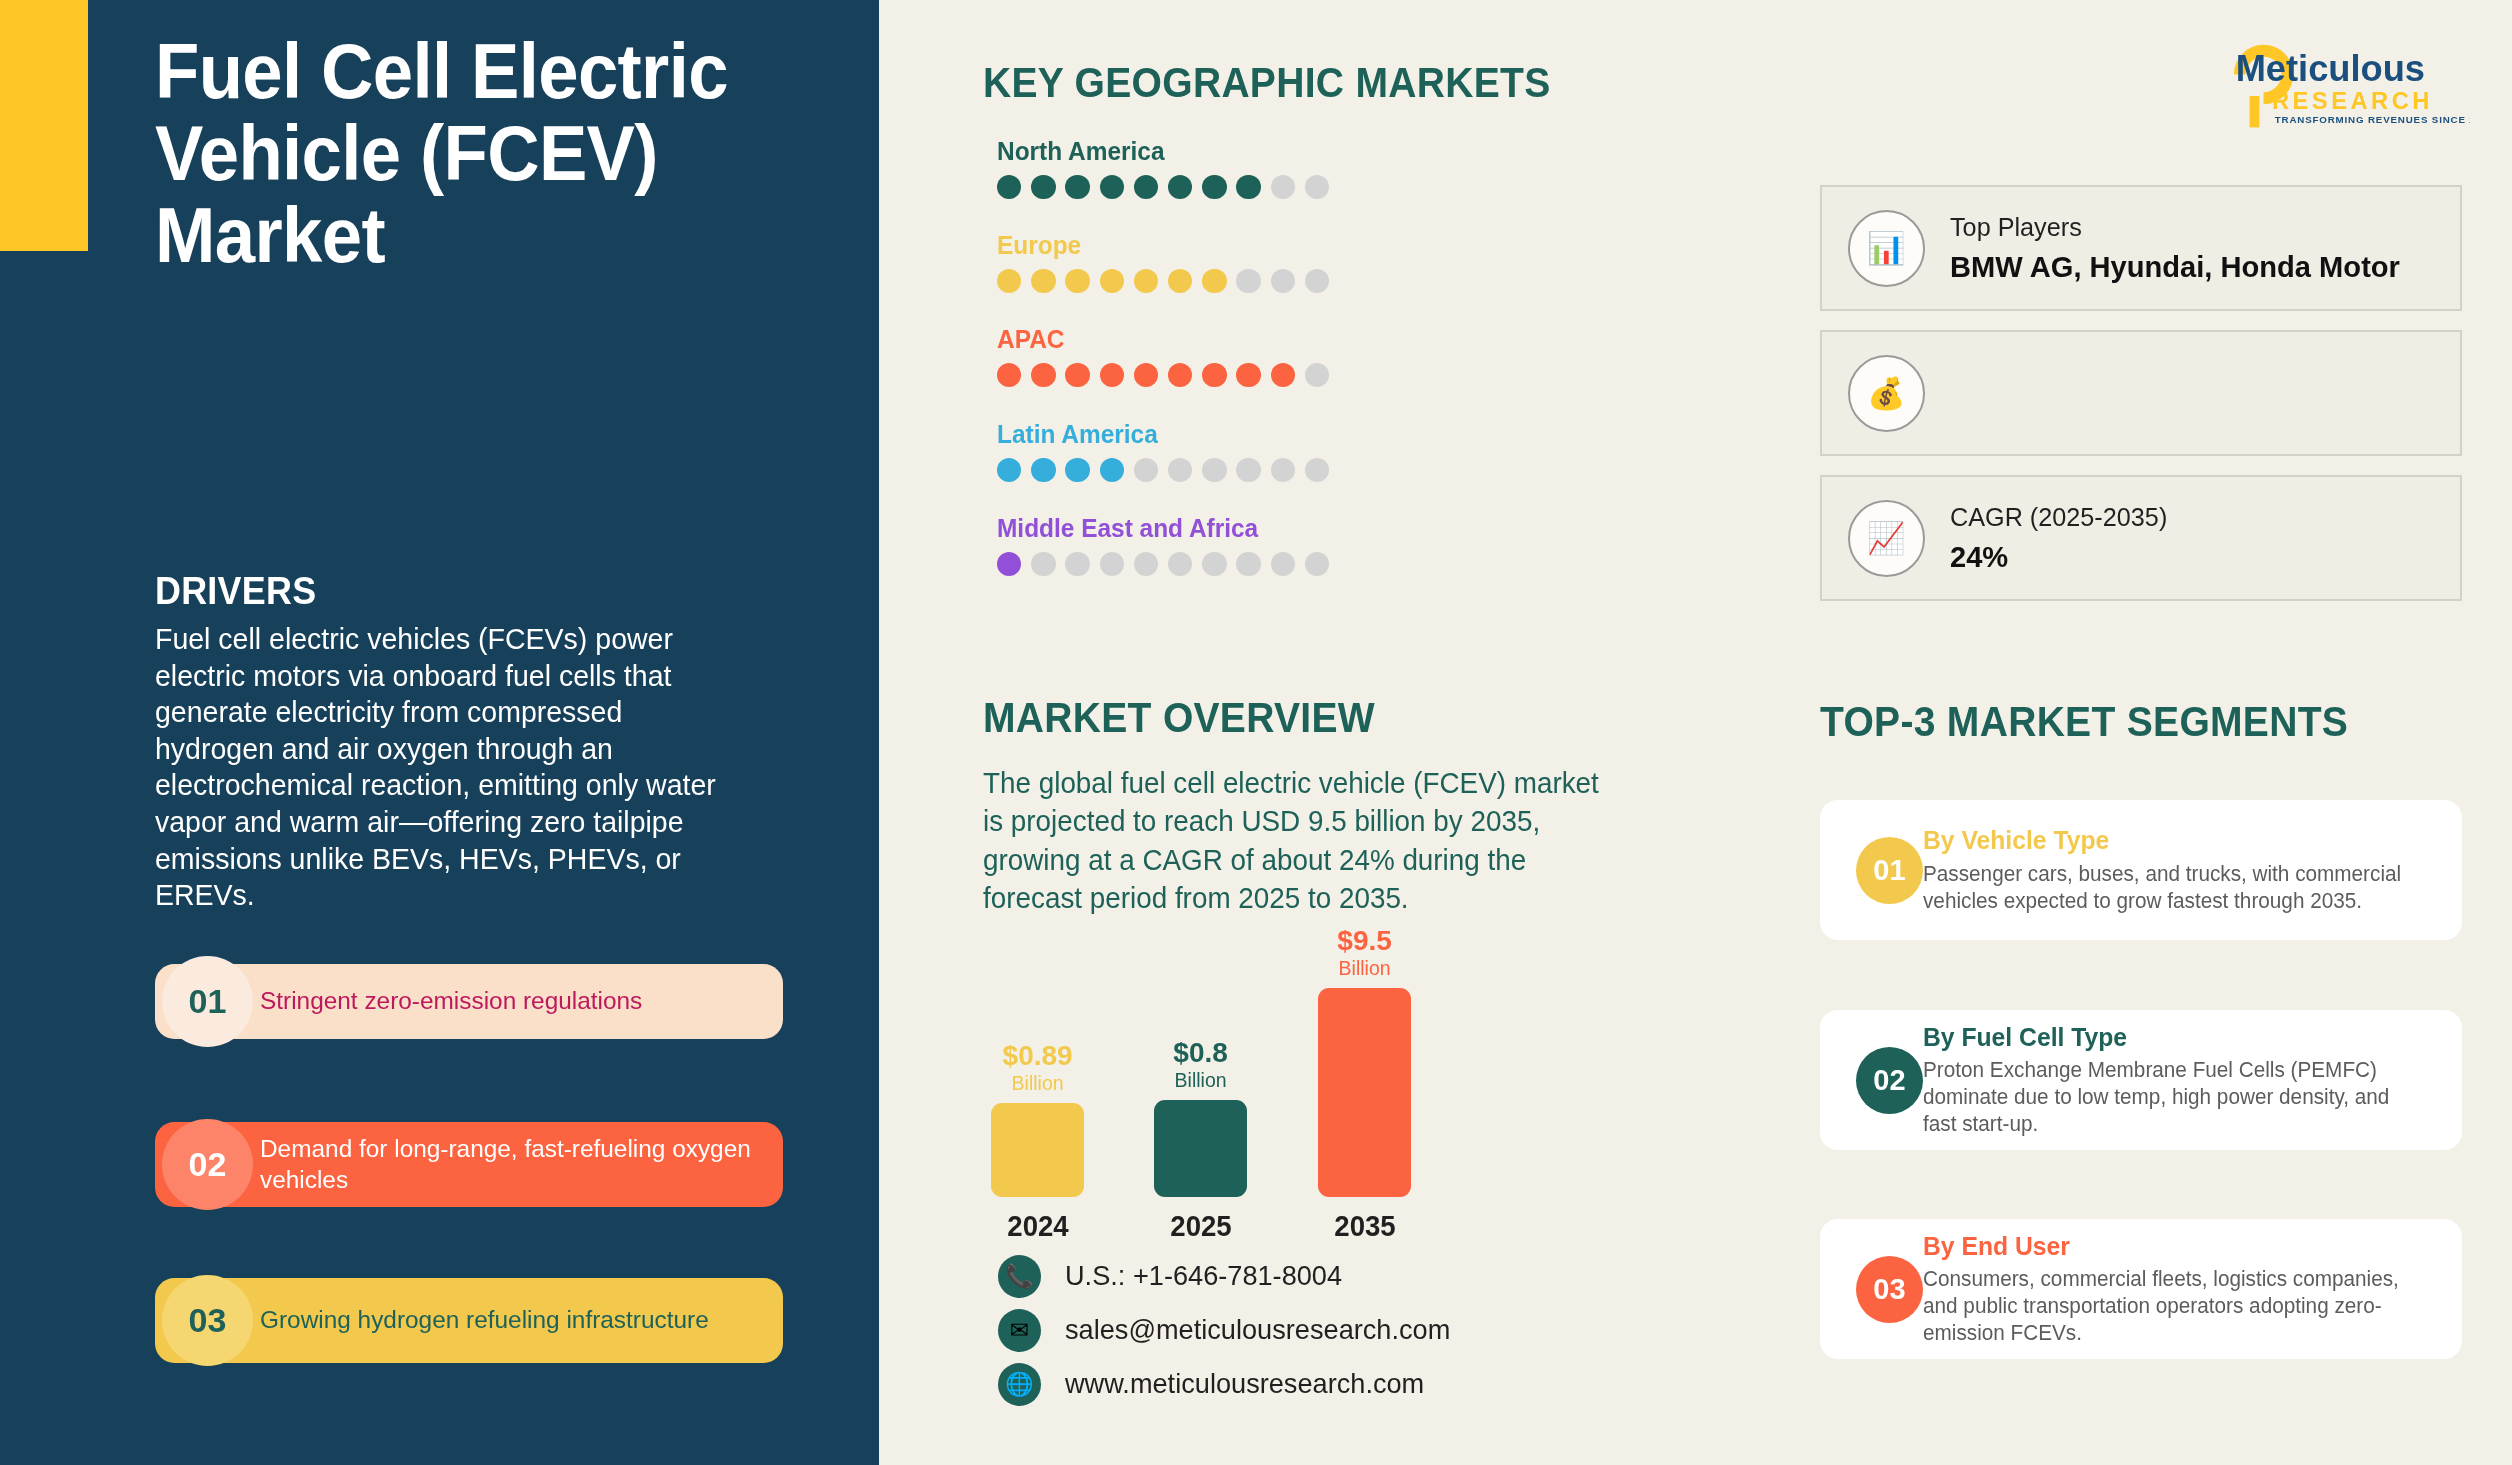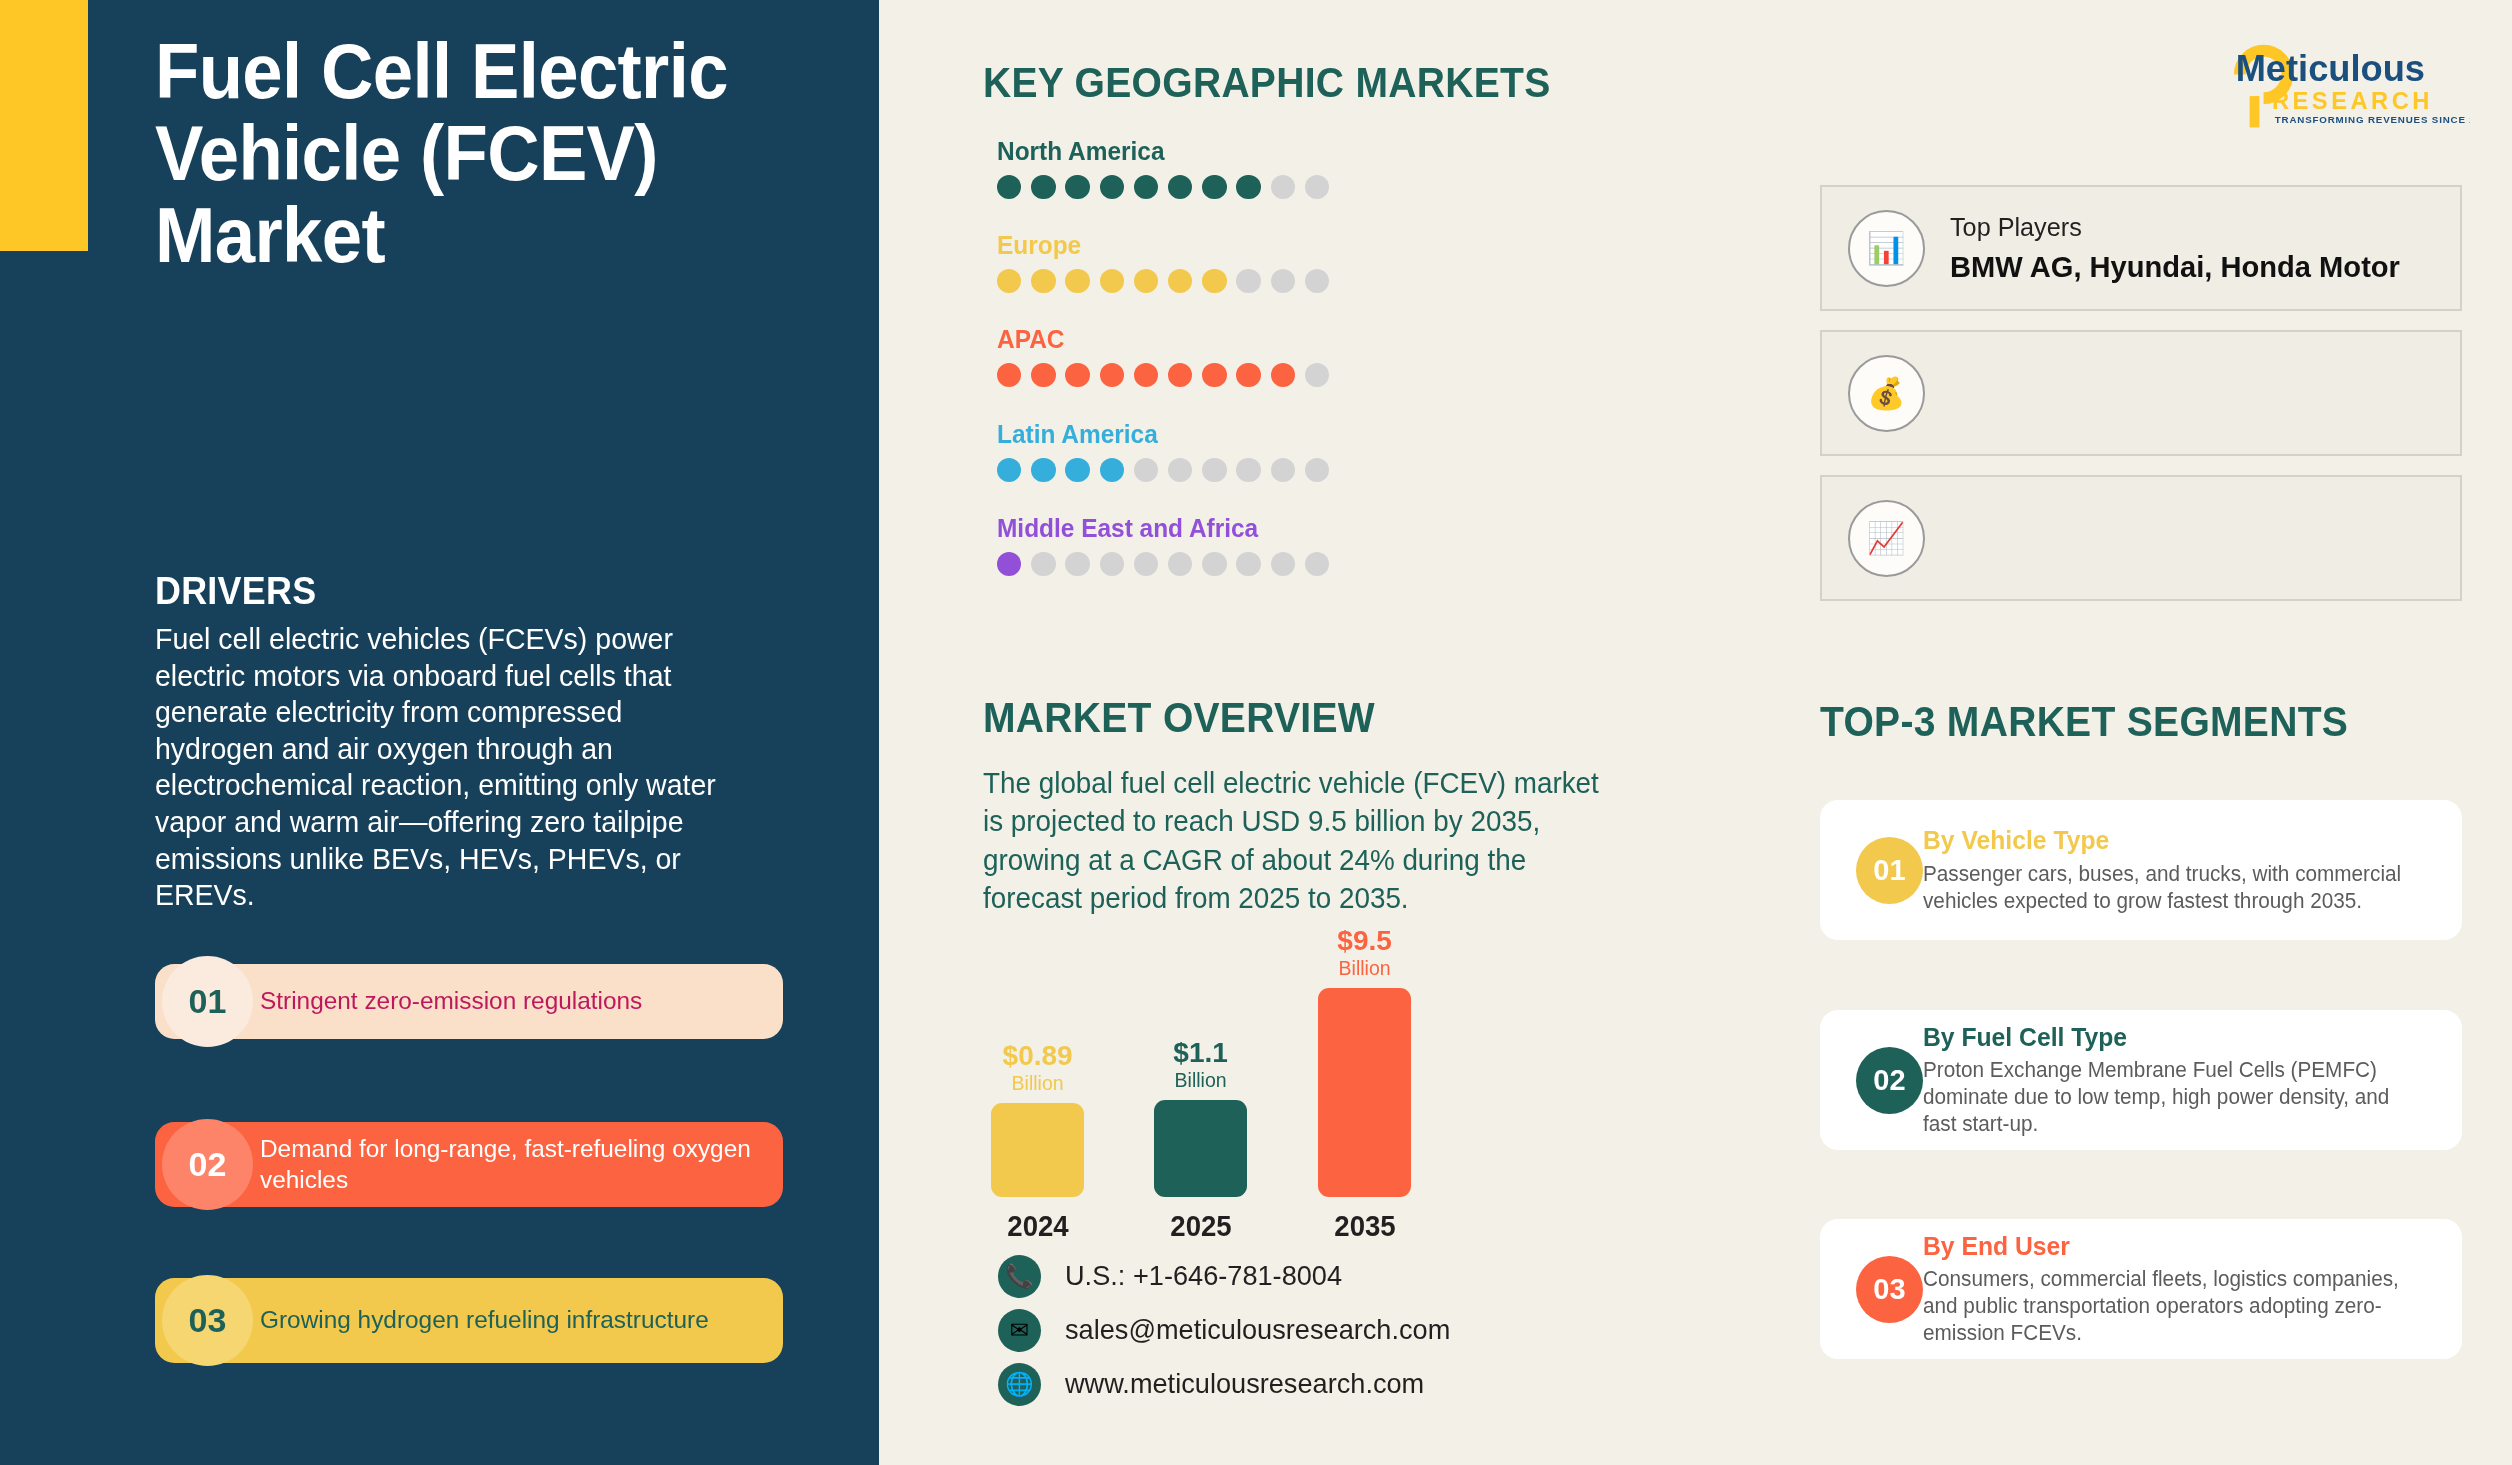--- a/index.html
+++ b/index.html
@@ -283,21 +283,21 @@
   <div class="ov-body">The global fuel cell electric vehicle (FCEV) market is projected to reach USD 9.5 billion by 2035, growing at a CAGR of about 24% during the forecast period from 2025 to 2035.</div>
 
   <div class="chart" id="bar-chart">
       <div class="bar-col" style="left: 0px;">
         <div class="bar-rect" style="left: 0px; width: 93px; height: 94px; background: rgb(242, 201, 76);"></div>
         <div class="bar-val" style="left: -23.4px; bottom: 146px; color: rgb(242, 201, 76);"><span>$0.89</span><span class="unit">Billion</span></div>
         <div class="bar-year" style="left: -23.4px;">2024</div>
       </div>
       <div class="bar-col" style="left: 163px;">
         <div class="bar-rect" style="left: 0px; width: 93px; height: 97px; background: rgb(29, 97, 88);"></div>
-        <div class="bar-val" style="left: -23.4px; bottom: 149px; color: rgb(29, 97, 88);"><span>$1.1</span><span class="unit">Billion</span></div>
+        <div class="bar-val" style="left: -23.4px; bottom: 149px; color: rgb(29, 97, 88);"><span>$0.8</span><span class="unit">Billion</span></div>
         <div class="bar-year" style="left: -23.4px;">2025</div>
       </div>
       <div class="bar-col" style="left: 327px;">
         <div class="bar-rect" style="left: 0px; width: 93px; height: 209px; background: rgb(252, 99, 64);"></div>
         <div class="bar-val" style="left: -23.4px; bottom: 261px; color: rgb(252, 99, 64);"><span>$9.5</span><span class="unit">Billion</span></div>
         <div class="bar-year" style="left: -23.4px;">2035</div>
       </div>
     </div>
 
   <div class="contact" id="contact-list">
@@ -328,20 +328,24 @@
     <div class="stat-txt">
       <div class="stat-label">Top Players</div>
       <div class="stat-value">BMW AG, Hyundai, Honda Motor</div>
     </div>
   </div>
   <div class="stat-card" id="stat-1">
     <div class="stat-ico">💰</div>
   </div>
   <div class="stat-card" id="stat-2">
     <div class="stat-ico">📈</div>
+    <div class="stat-txt">
+      <div class="stat-label">CAGR (2025-2035)</div>
+      <div class="stat-value">24%</div>
+    </div>
   </div>
 
   <div class="sec-title" id="seg-title">TOP-3 MARKET SEGMENTS</div>
 
   <div class="seg-card" id="seg-0">
     <div class="seg-num" style="background: rgb(242, 201, 76);">01</div>
     <div class="seg-body">
       <div class="seg-head" style="color: rgb(242, 201, 76);">By Vehicle Type</div>
       <div class="seg-desc">Passenger cars, buses, and trucks, with commercial vehicles expected to grow fastest through 2035.</div>
     </div>

